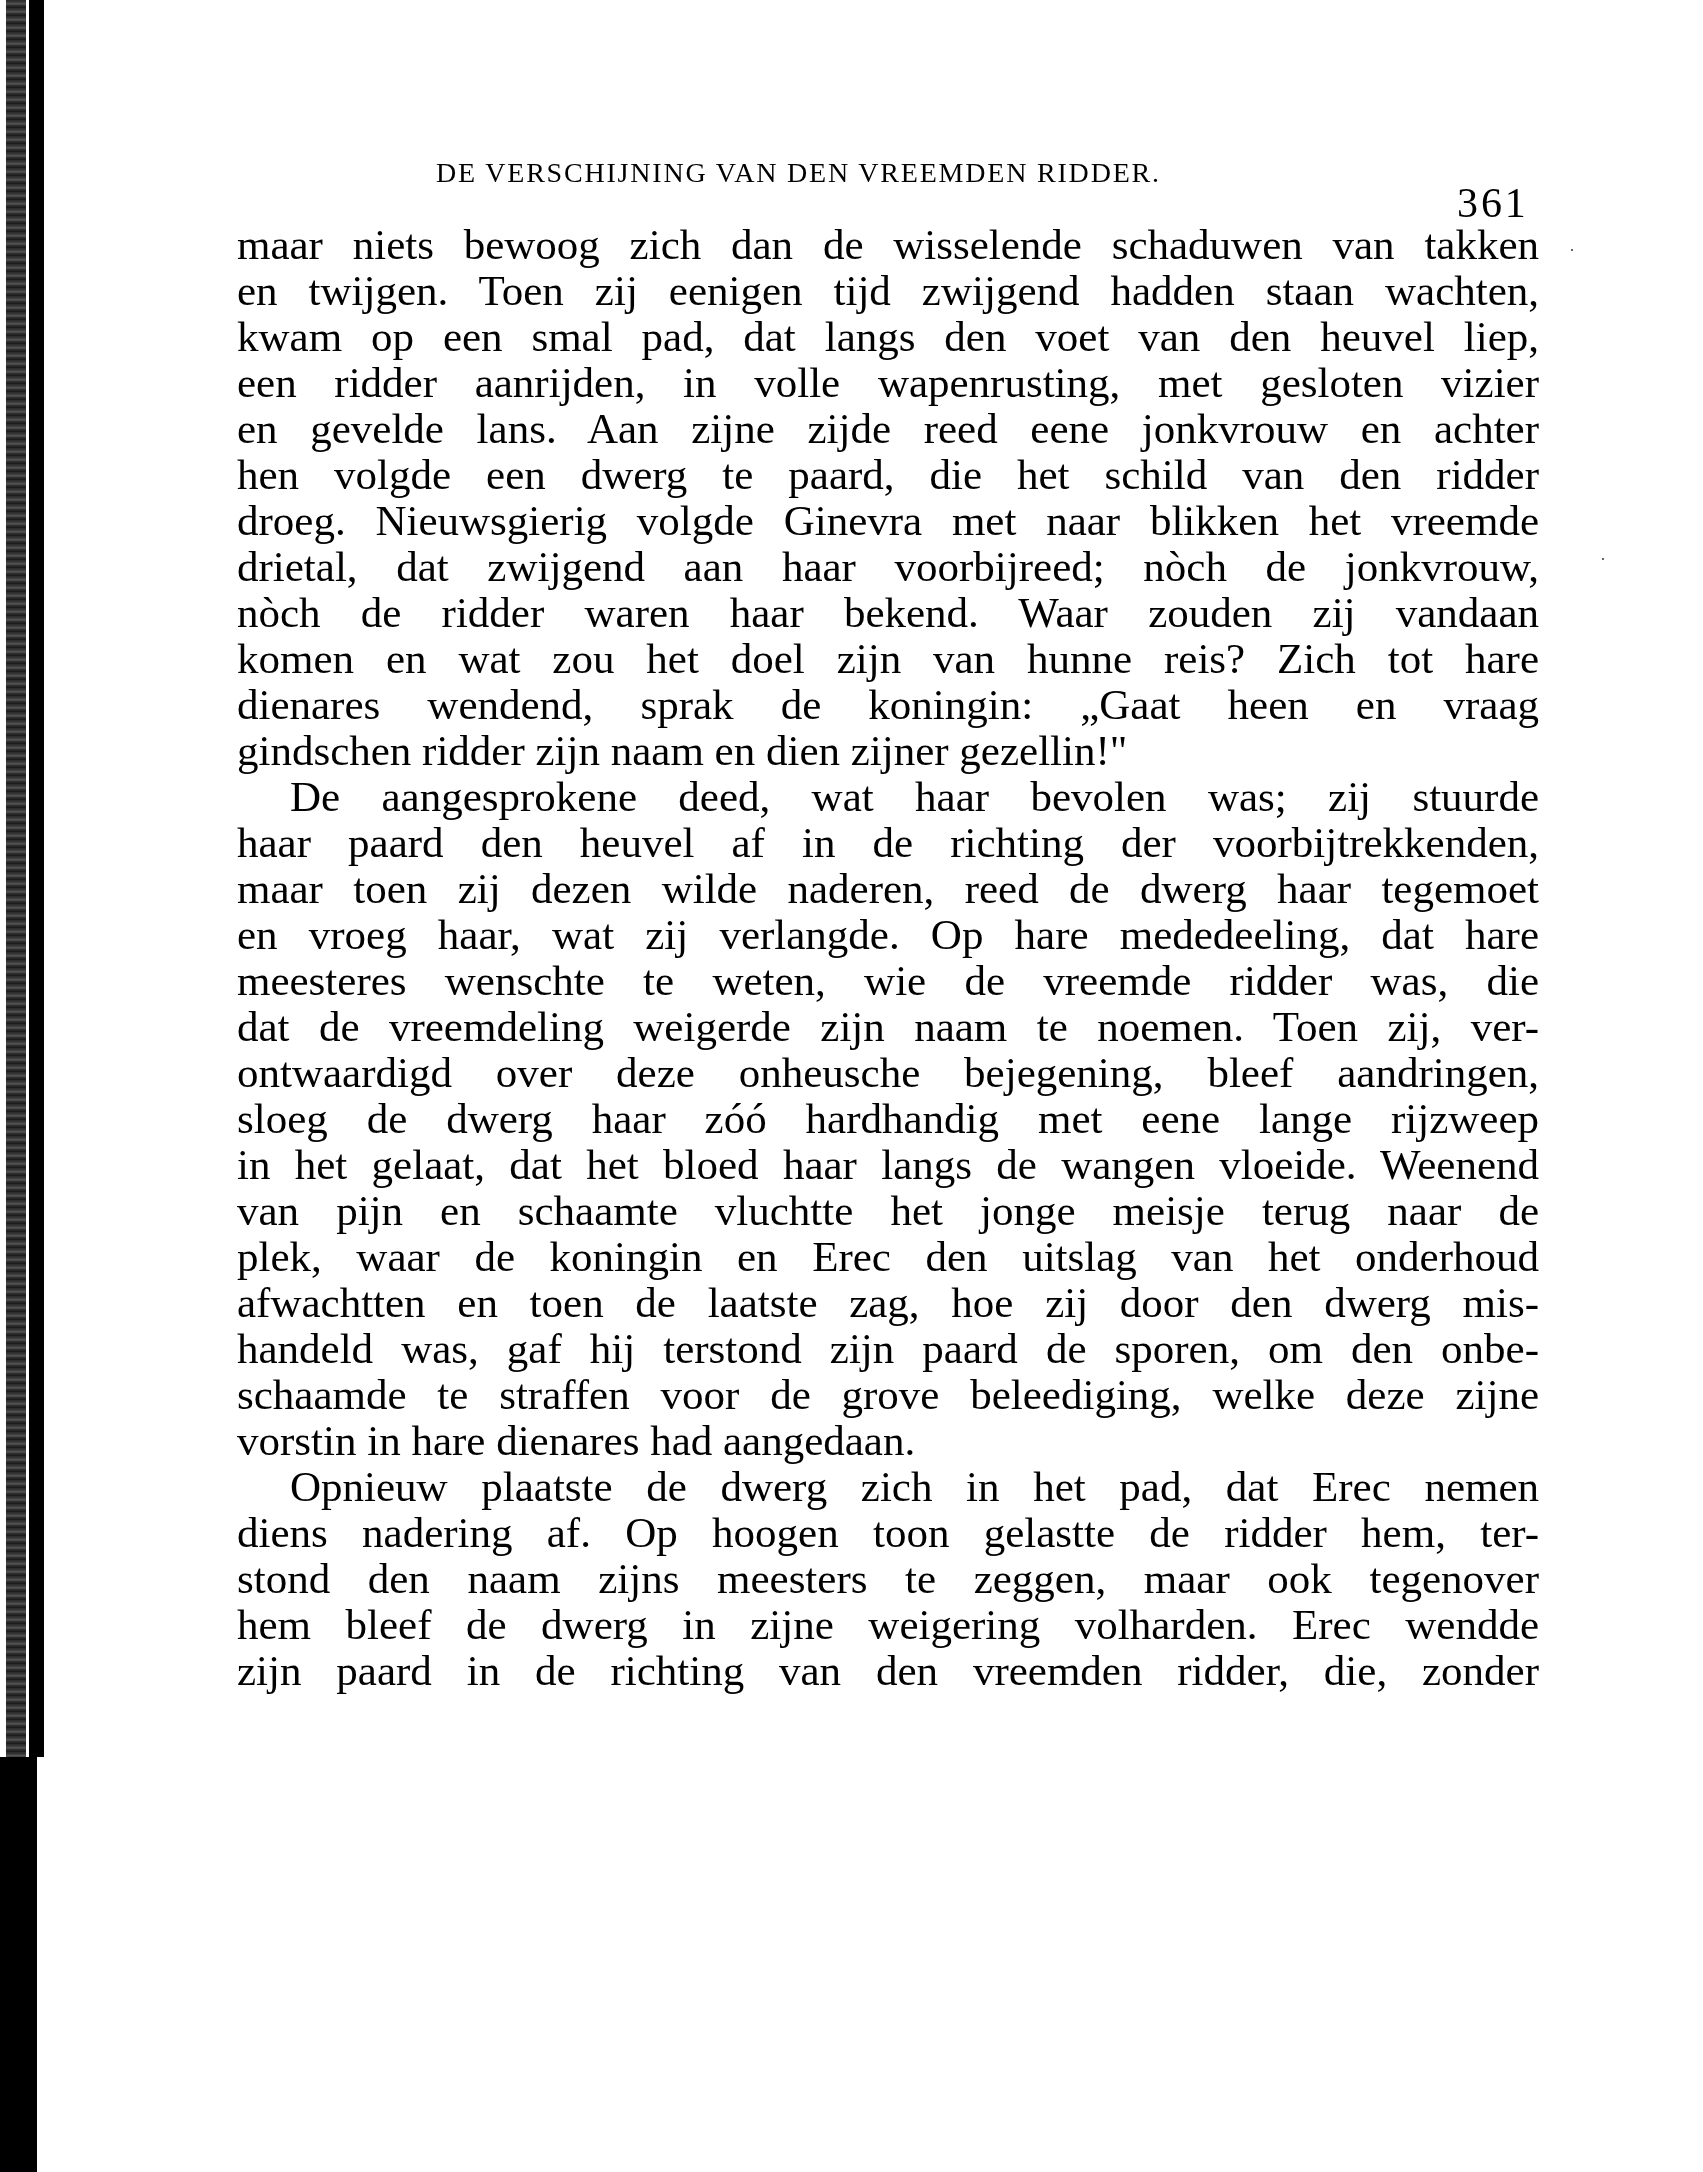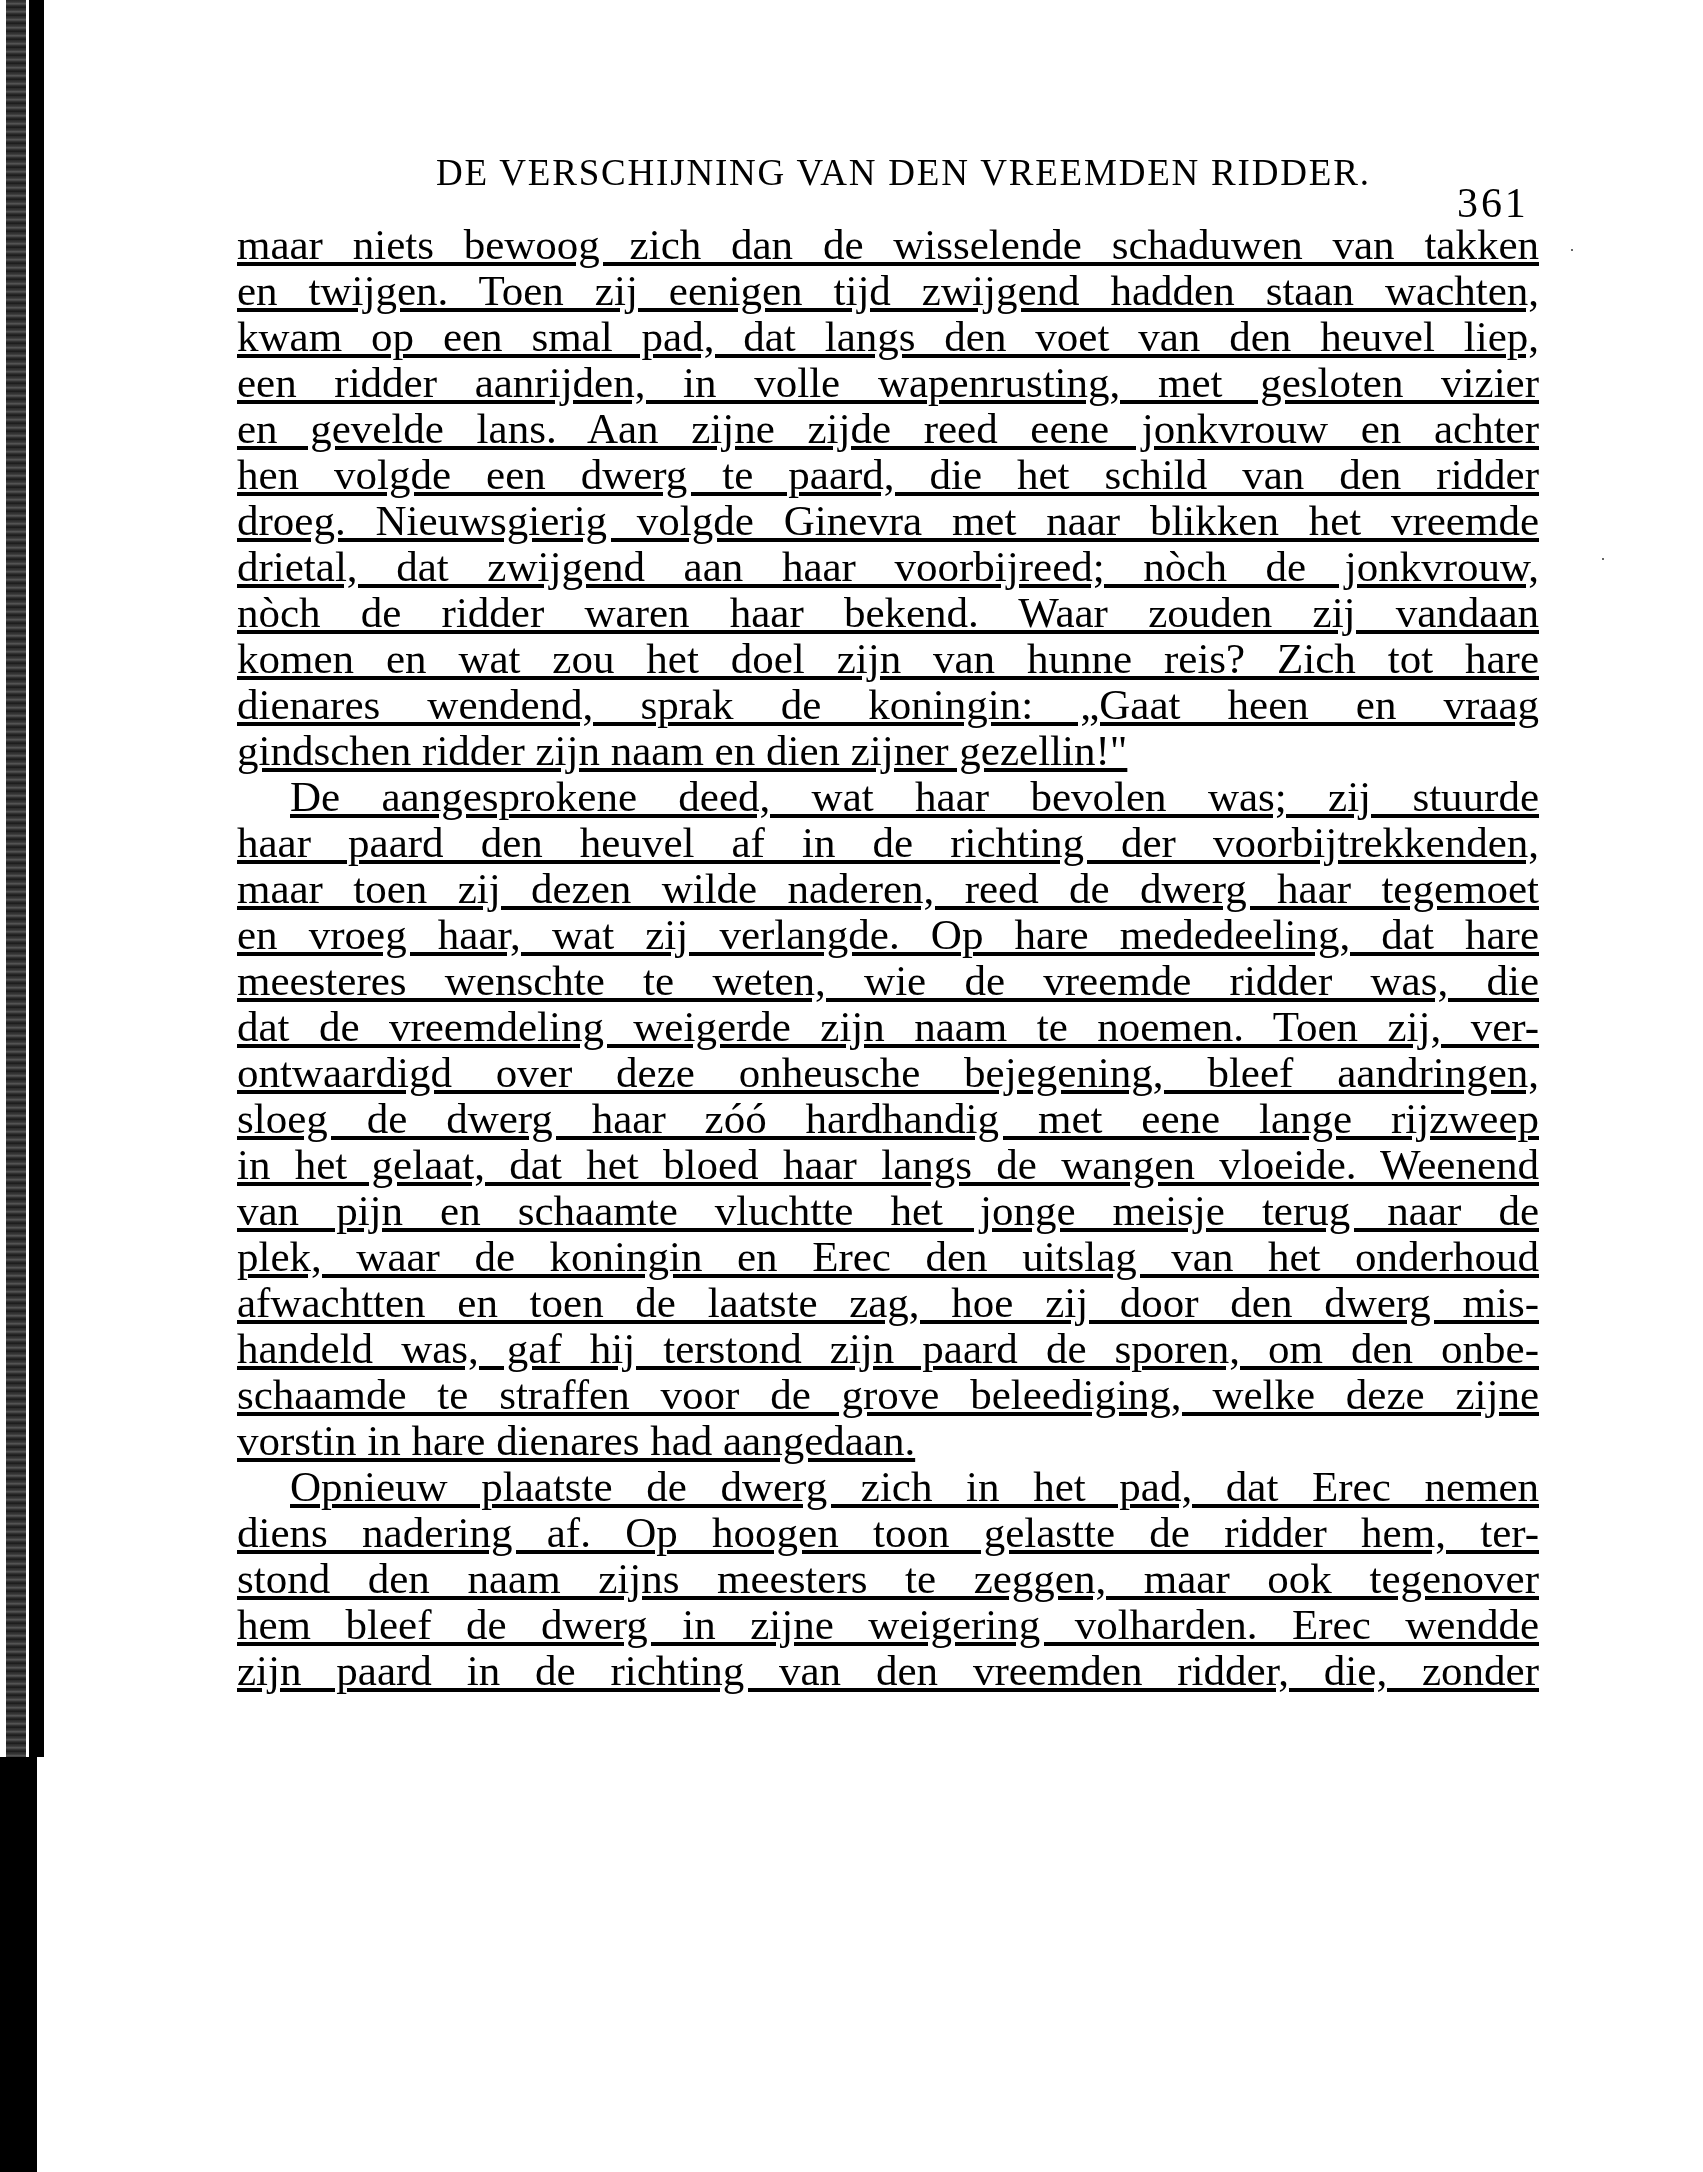--- a/index.html
+++ b/index.html
@@ -47,21 +47,21 @@
     top: 1757px;
     width: 37px;
     height: 415px;
     background: #000000;
   }
   .running-head {
     position: absolute;
     left: 436px;
     top: 152px;
     width: 890px;
-    font-size: 37px;
+    font-size: 28px;
     line-height: 41px;
     letter-spacing: 1.8px;
     white-space: nowrap;
     text-transform: uppercase;
   }
   .page-number {
     position: absolute;
     left: 1457px;
     top: 144px;
     font-size: 42px;
@@ -71,21 +71,20 @@
     margin-top: 34px;
   }
   .text-block {
     position: absolute;
     left: 237px;
     top: 222px;
     width: 1302px;
   }
   .paragraph {
     margin: 0;
-    text-decoration: underline;
   }
   .line {
     display: block;
     font-size: 43px;
     line-height: 46px;
     height: 46px;
     white-space: nowrap;
     text-align: justify;
     text-align-last: justify;
     word-spacing: 0px;

